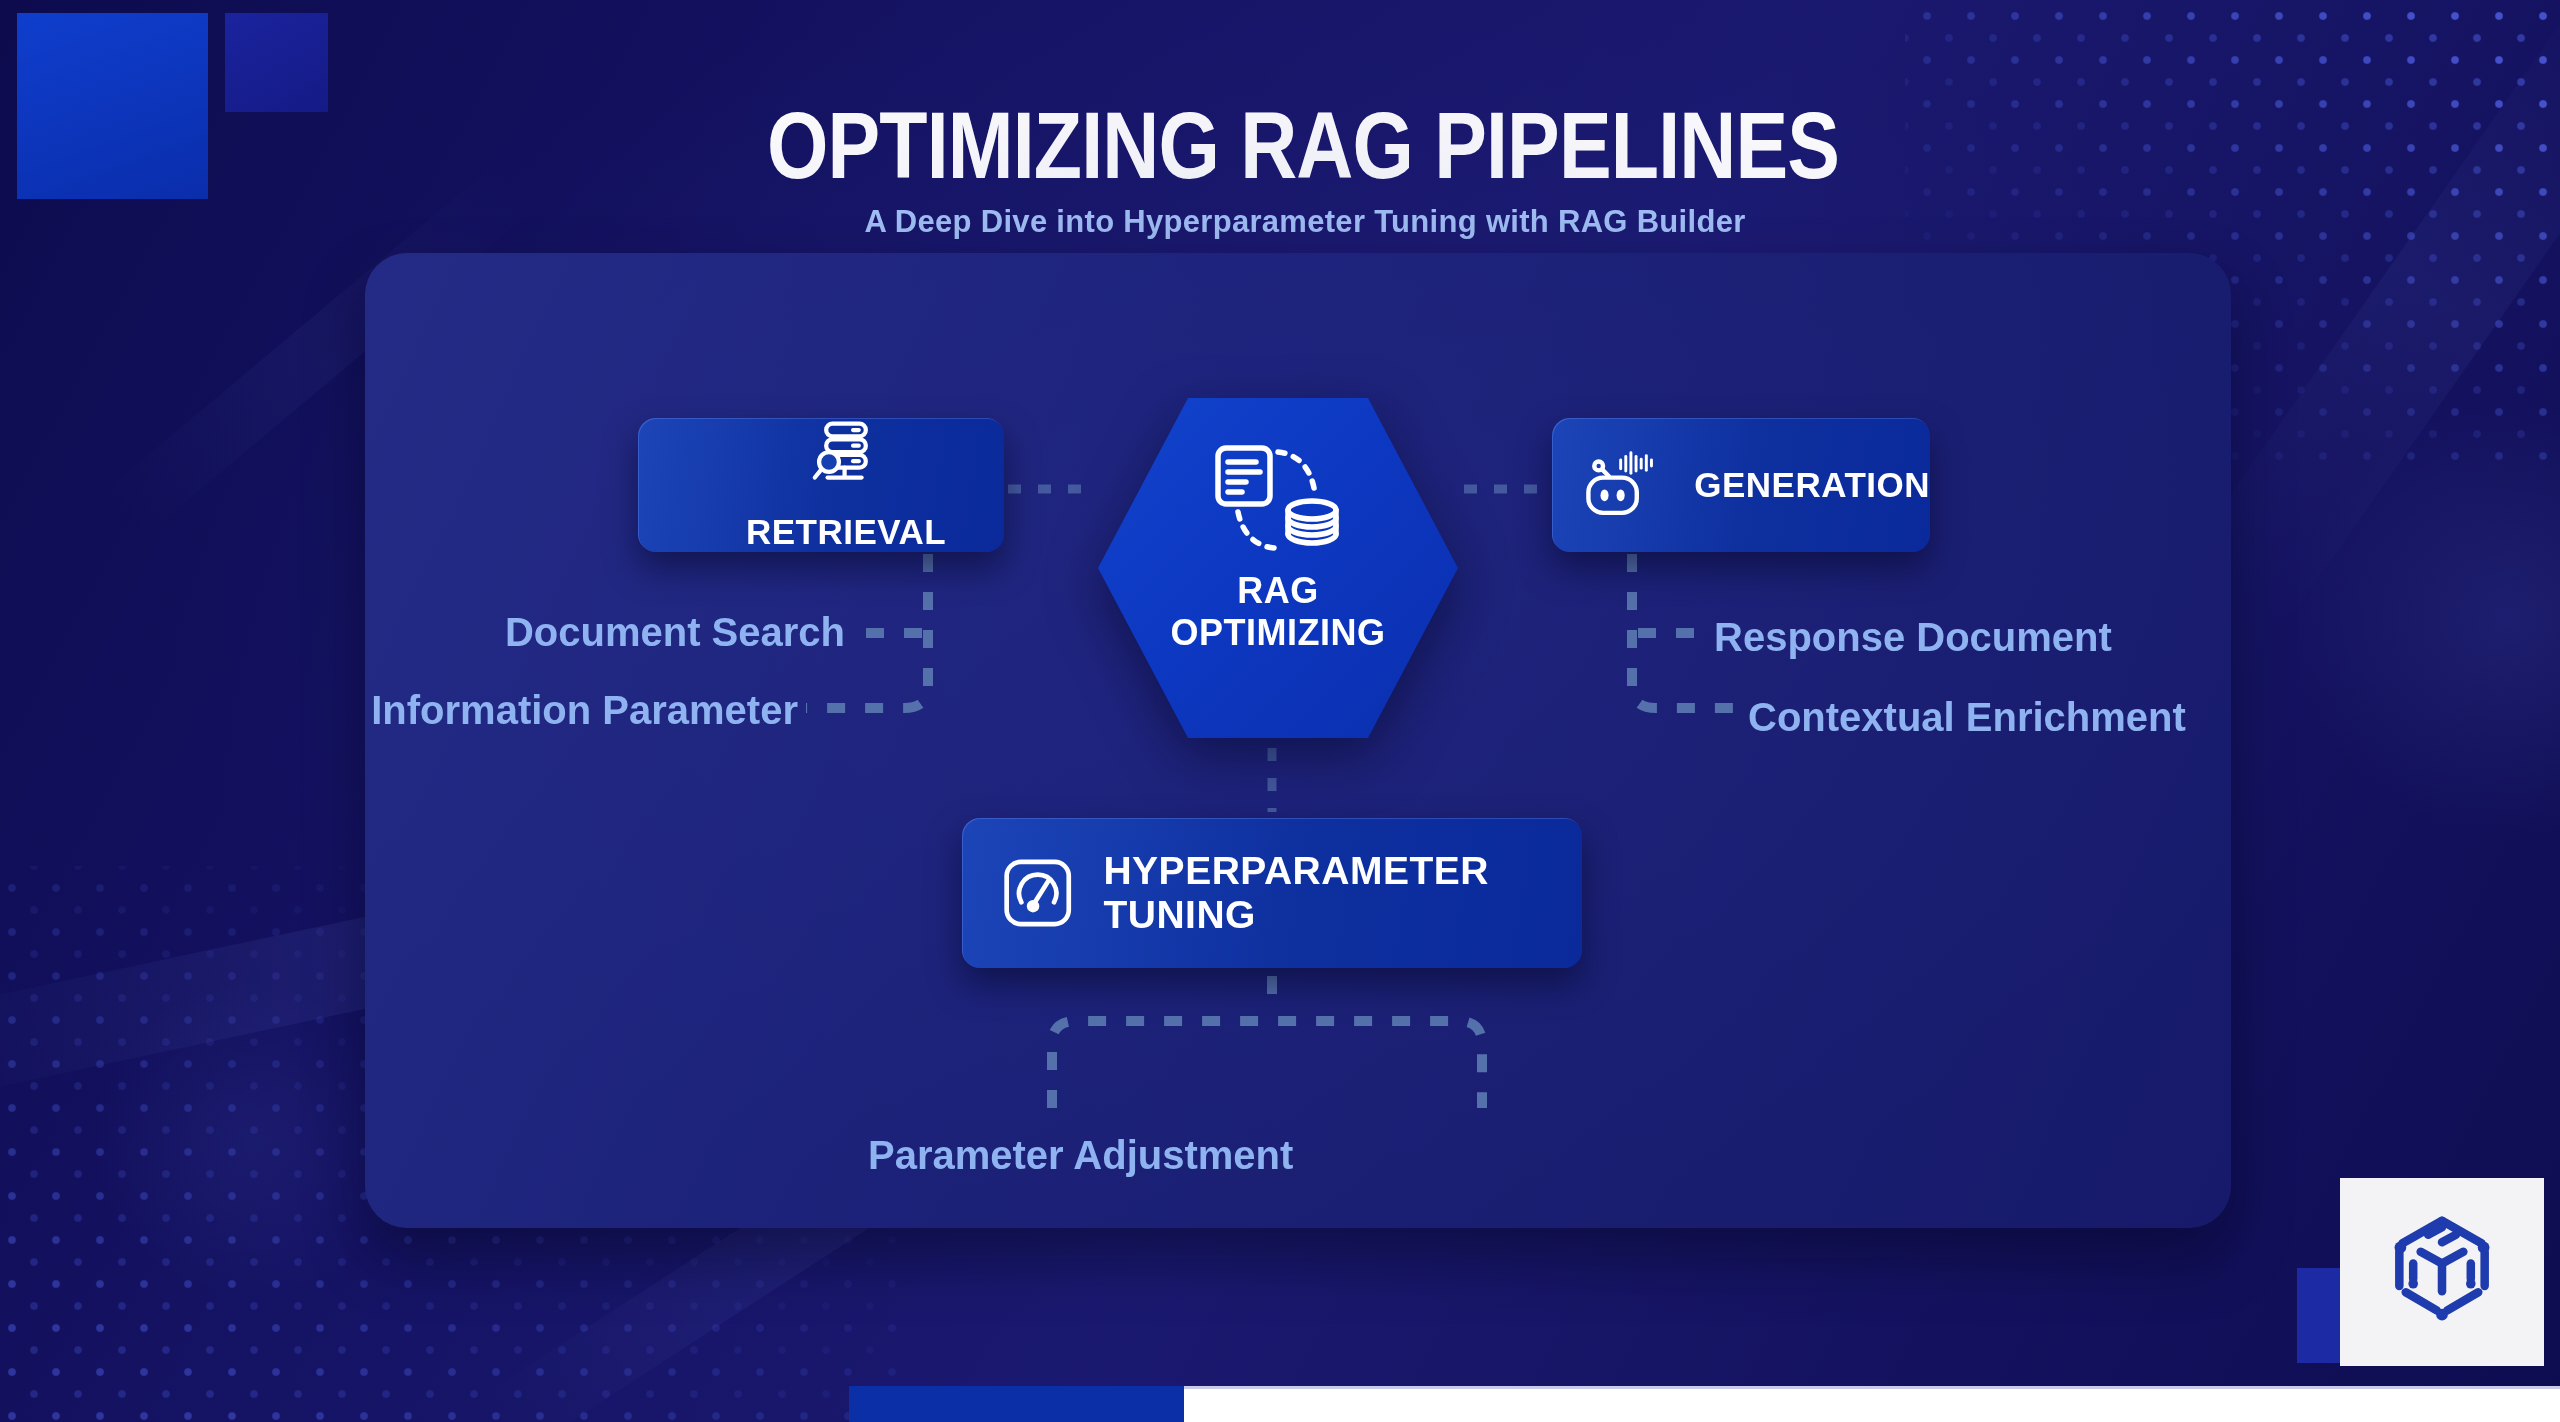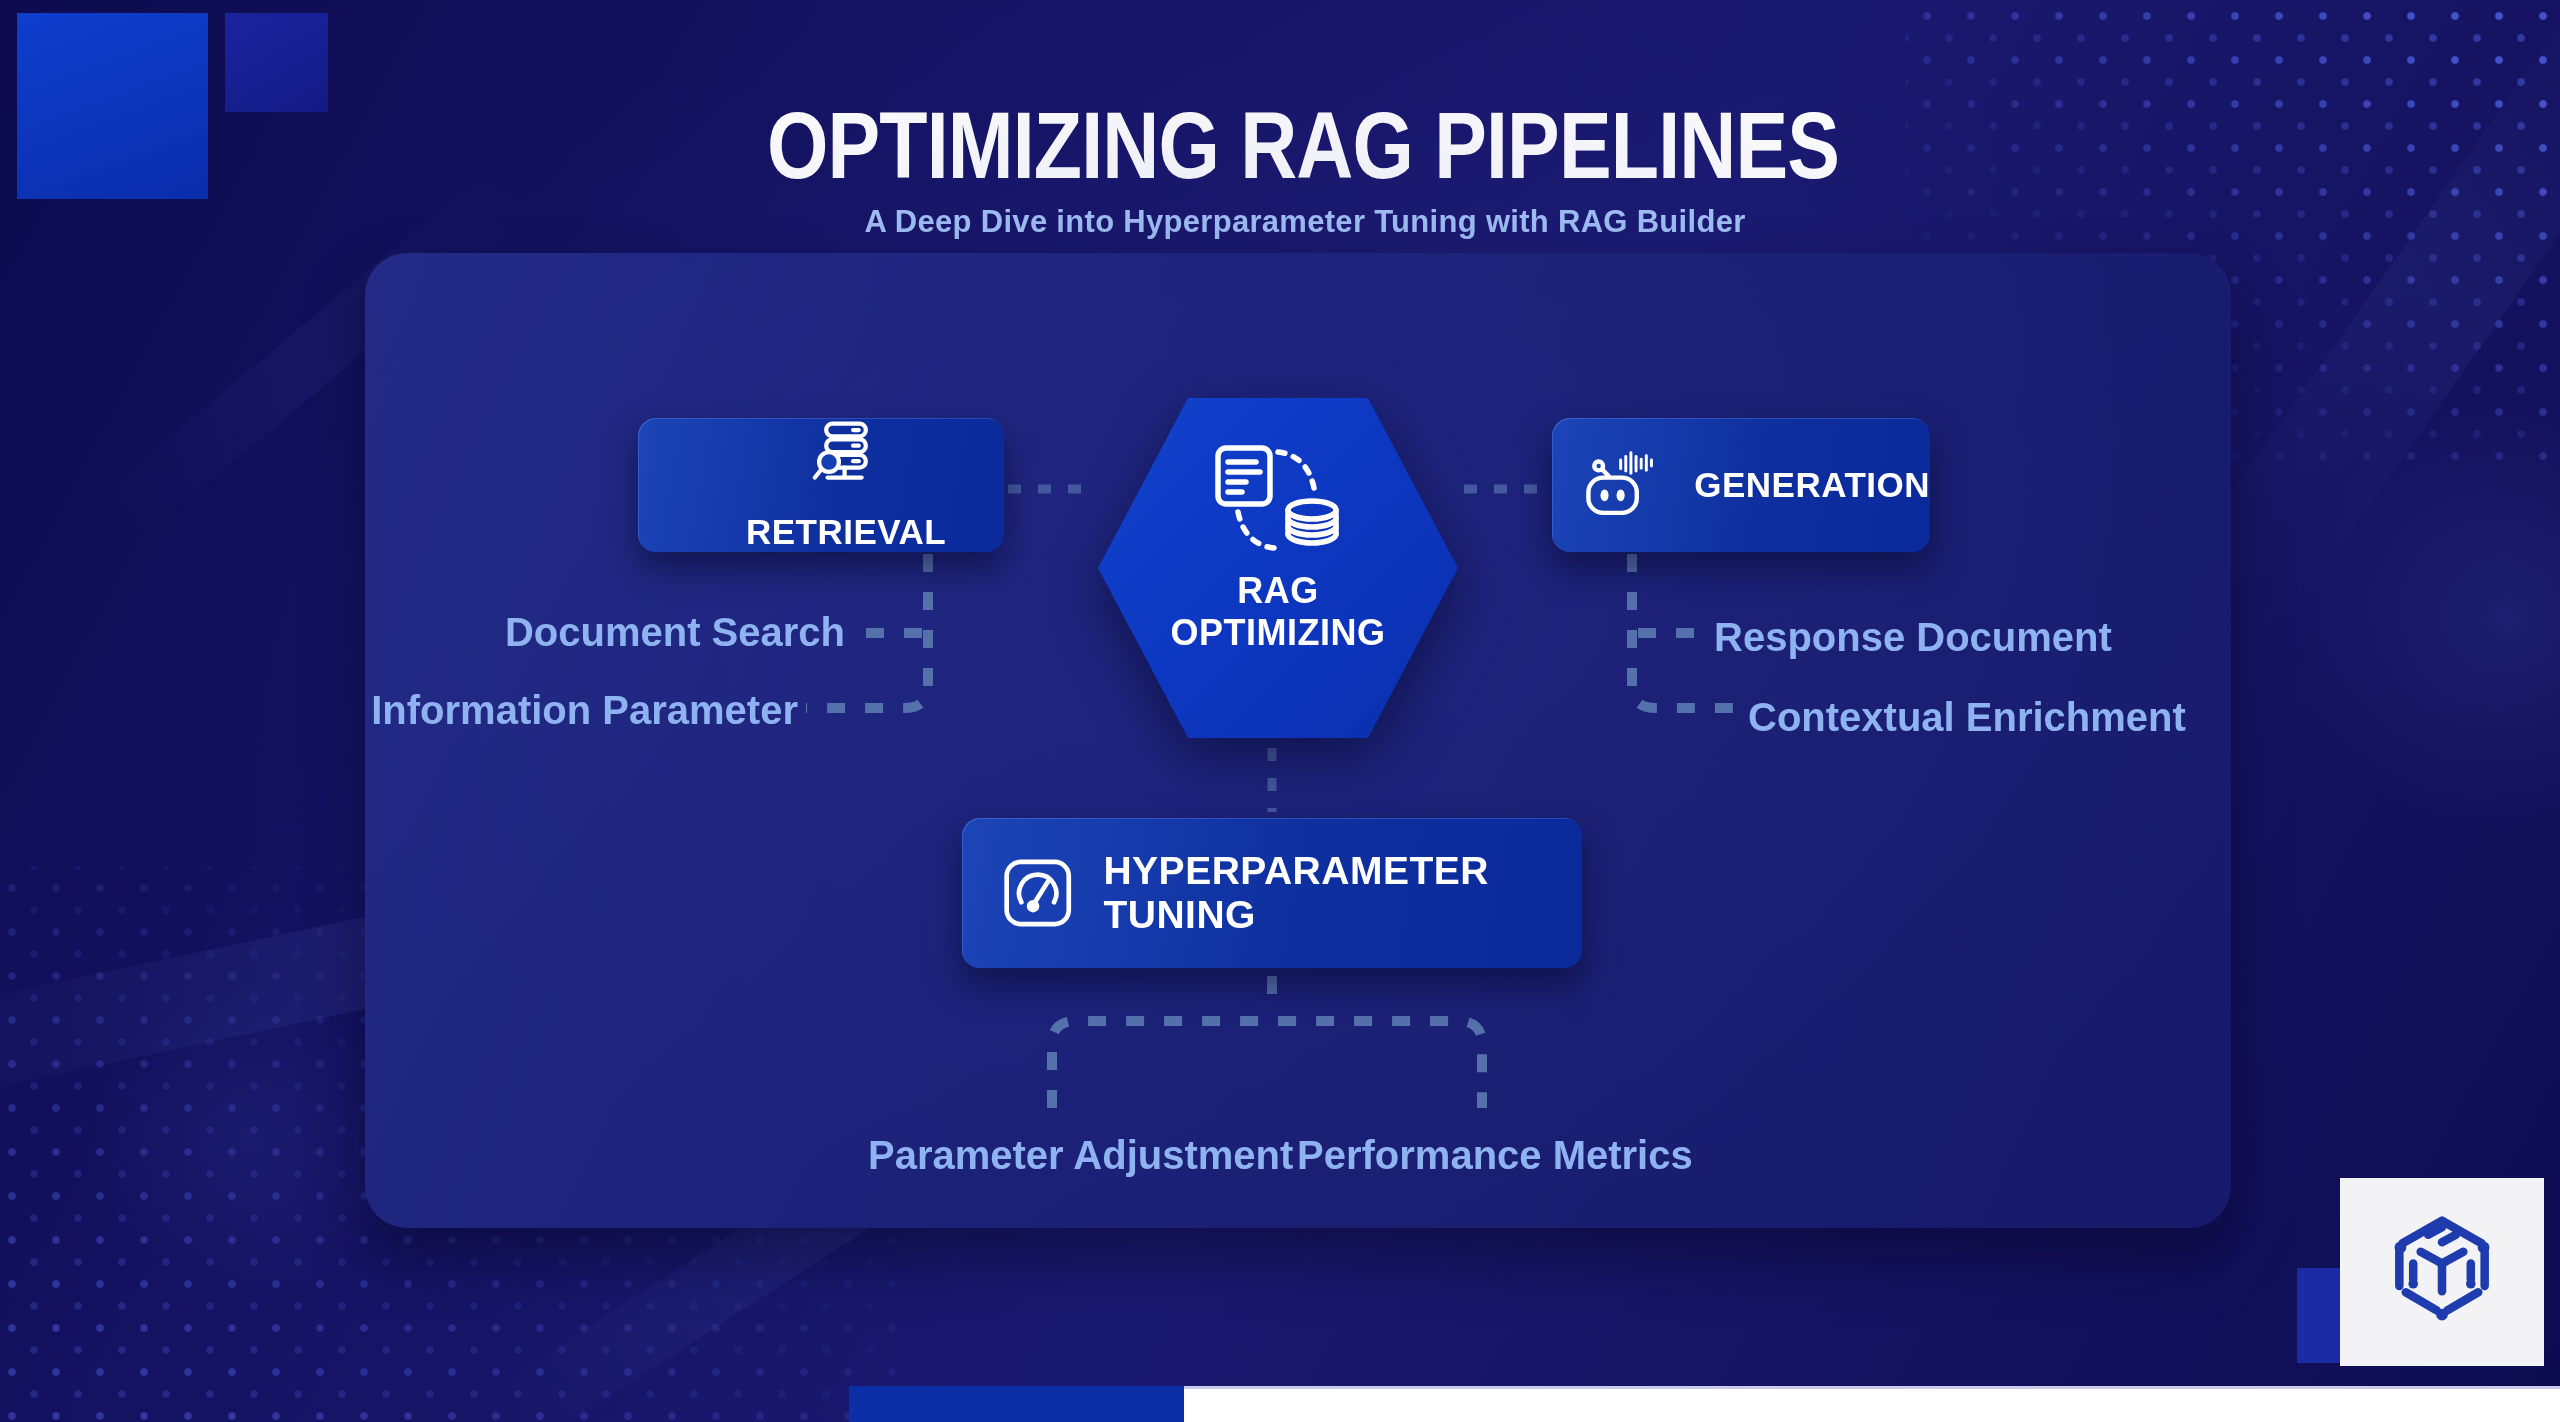--- a/index.html
+++ b/index.html
@@ -207,21 +207,20 @@
       <div class="hex-label first">RAG</div>
       <div class="hex-label">OPTIMIZING</div>
     </div>
   </div>
 
   <span class="sub-label lbl-doc-search">Document Search</span>
   <span class="sub-label lbl-info-retrieval">Information Parameter</span>
   <span class="sub-label lbl-resp-coherence">Response Document</span>
   <span class="sub-label lbl-ctx-enrichment">Contextual Enrichment</span>
   <span class="sub-label lbl-param-adjust">Parameter Adjustment</span>
-  <span class="sub-label lbl-perf-metrics">Performance Metrics</span>
 
   <div class="bar-blue"></div>
   <div class="bar-white"></div>
 
   <div class="logo-decor-sq"></div>
   <div class="logo-tile">
     <svg class="icon-svg" width="128" height="128" viewBox="0 0 120 120" fill="none" stroke="#1e3cae" stroke-width="8" stroke-linecap="round" stroke-linejoin="round">
       <path d="M60 12 L97 33"></path>
       <path d="M60 12 L23 33"></path>
       <path d="M20 41 V73"></path>

